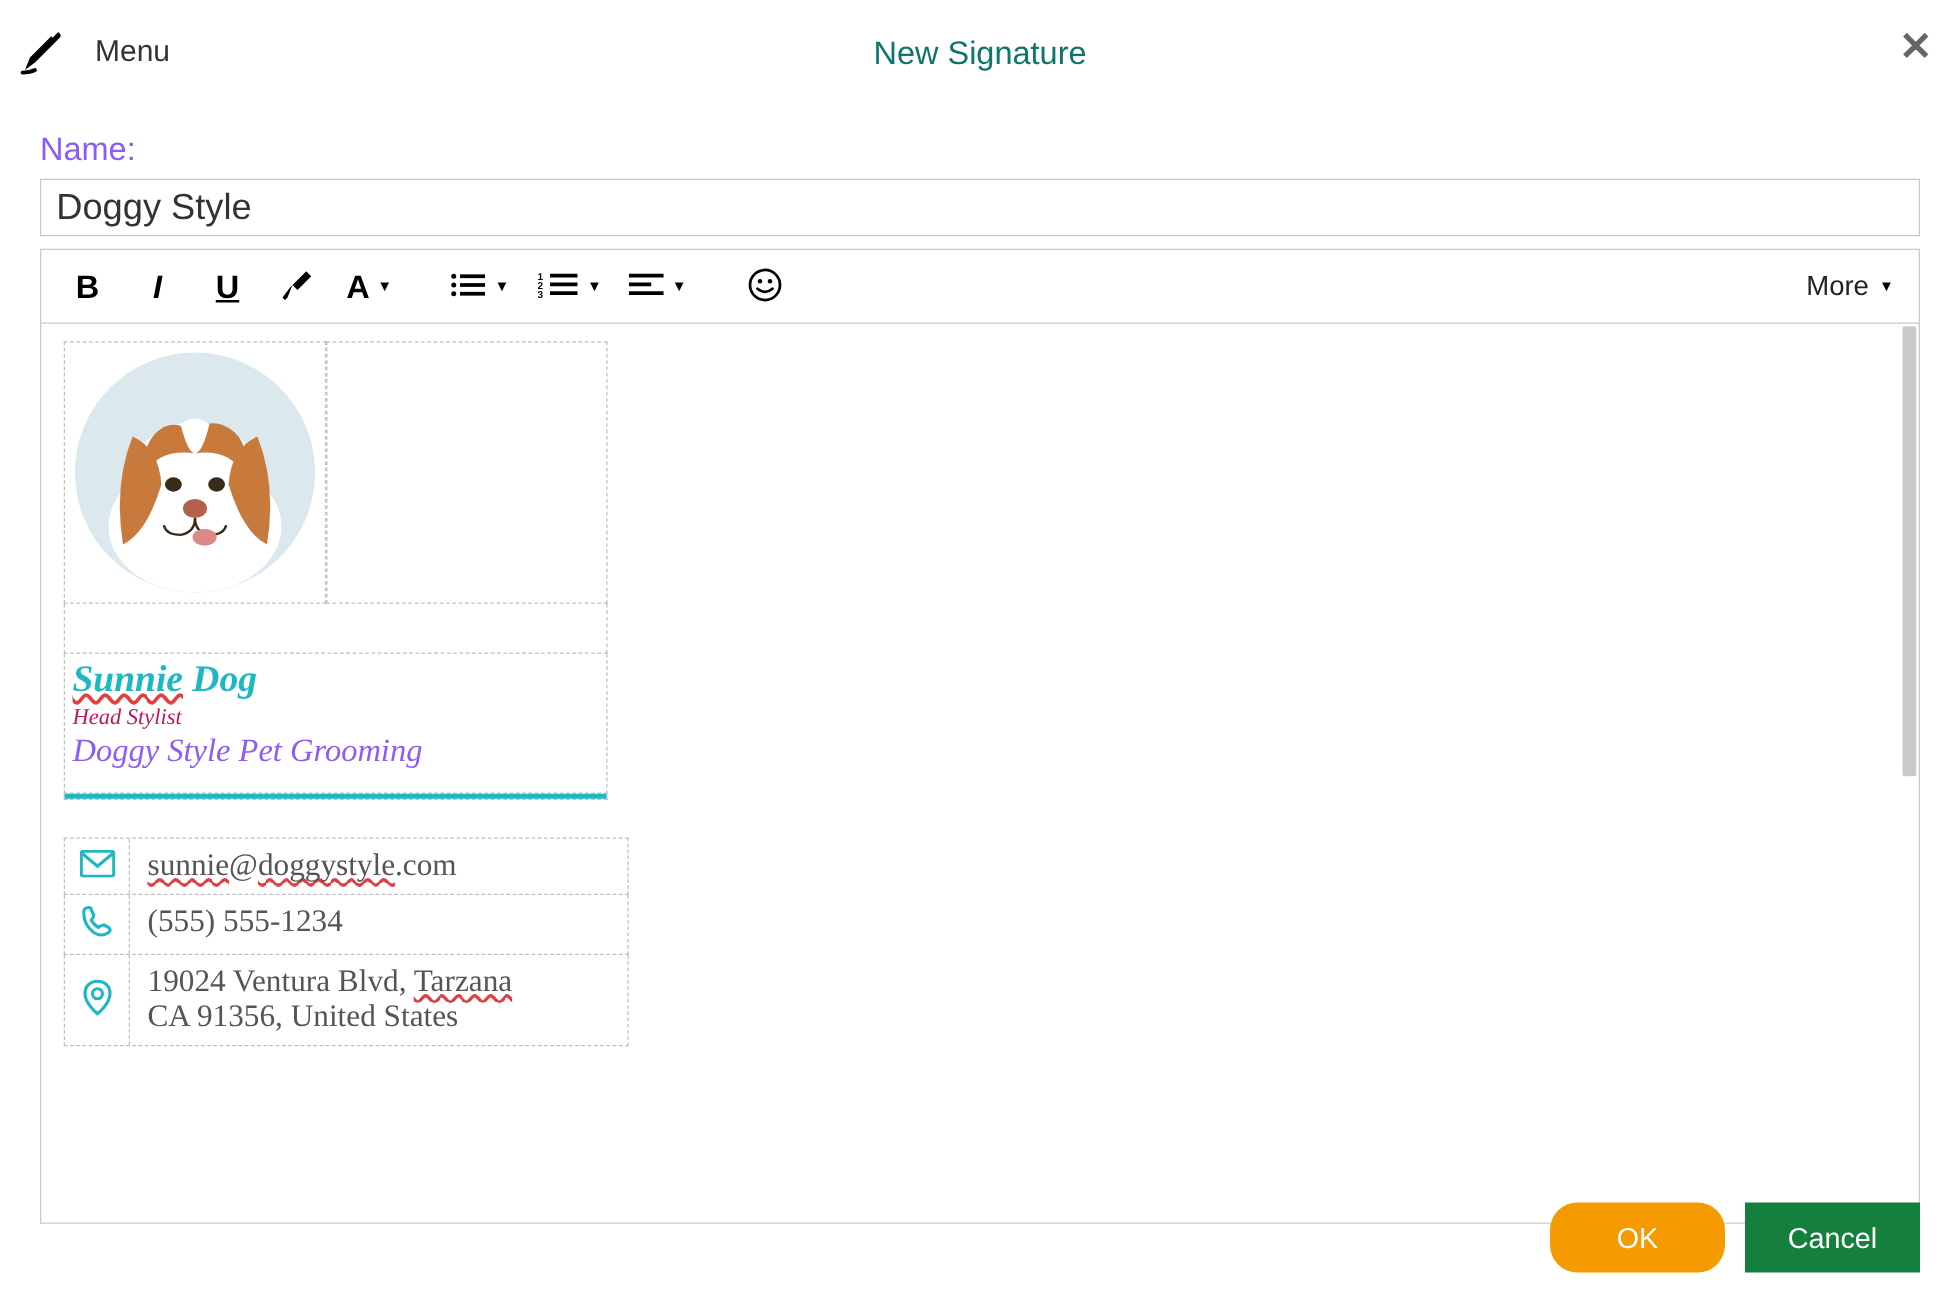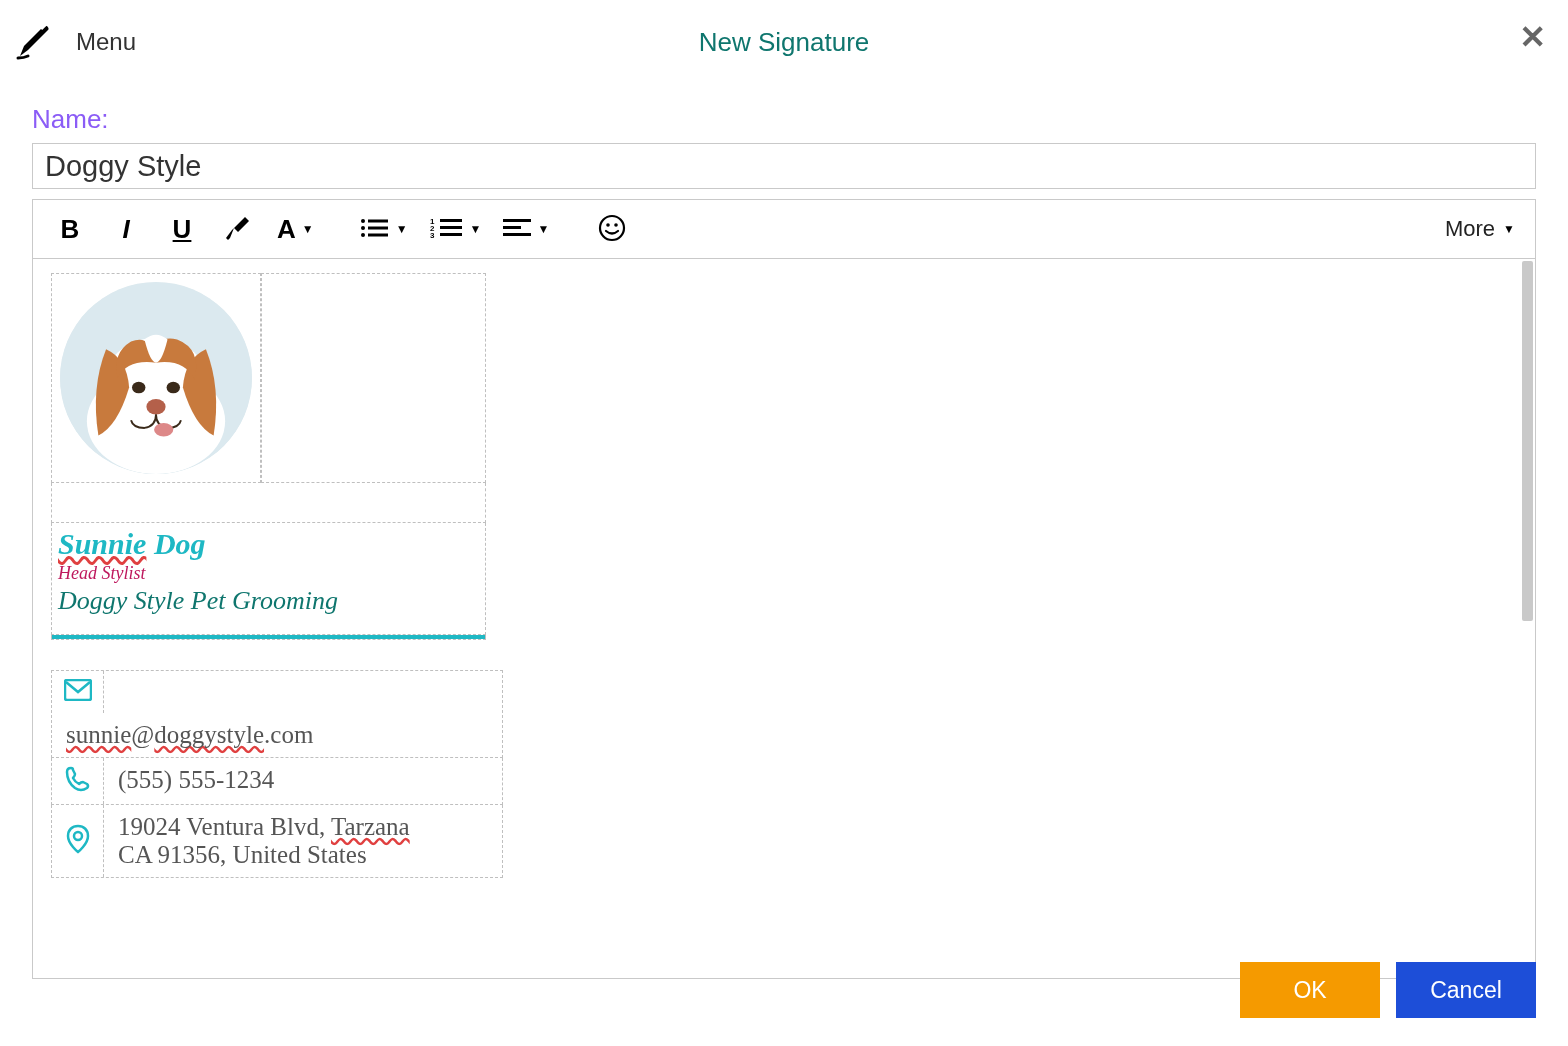--- a/index.html
+++ b/index.html
@@ -159,42 +159,42 @@
   text-decoration: underline wavy #e04040;
   text-decoration-skip-ink: none;
 }
 .sig-role {
   font-size: 18px;
   color: #be185d;
   margin-top: 2px;
 }
 .sig-company {
   font-size: 26px;
-  color: #0f766e;
+  color: #8b5cf6;
   margin-top: 2px;
 }
 .hr-cell {
   width: 435px;
   border-top: none;
   padding: 0;
 }
 .hr-line {
   height: 4px;
   background: #1eb8c4;
 }
 .contact-table {
   margin-top: 30px;
   width: 452px;
 }
 .contact-row {
   display: flex;
   border: 1px dashed #bfbfbf;
   border-top: none;
 }
-.contact-row:first-child { border-top: 1px dashed #bfbfbf; flex-direction: column; }
+.contact-row:first-child { border-top: 1px dashed #bfbfbf; }
 .c-icon-cell {
   width: 52px;
   border-right: 1px dashed #bfbfbf;
   display: flex; align-items: center; justify-content: center;
   padding: 8px 0;
 }
 .c-text-cell {
   flex: 1;
   padding: 8px 14px;
   font-size: 25px;
@@ -216,22 +216,22 @@
 }
 .btn {
   height: 56px;
   min-width: 140px;
   border: none;
   font-size: 23px;
   color: #fff;
   cursor: pointer;
   padding: 0 28px;
 }
-.btn-ok { background: #f59a00; }
-.btn-cancel { background: #1d4ed8; }
+.btn-ok { background: #f59a00; border-radius: 22px; }
+.btn-cancel { background: #15803d; }
 </style>
 </head>
 <body>
 
 <div class="header">
   <span class="pen-icon">
     <svg width="40" height="40" viewBox="0 0 40 40">
       <path d="M6 34 L10 24 L30 4 C32 2 36 6 34 8 L14 28 Z" fill="#000"></path>
       <path d="M4 36 Q10 36 14 34" stroke="#000" stroke-width="3" fill="none" stroke-linecap="round"></path>
       <rect x="26" y="6" width="7" height="3" transform="rotate(-45 26 6)" fill="#fff"></rect>

